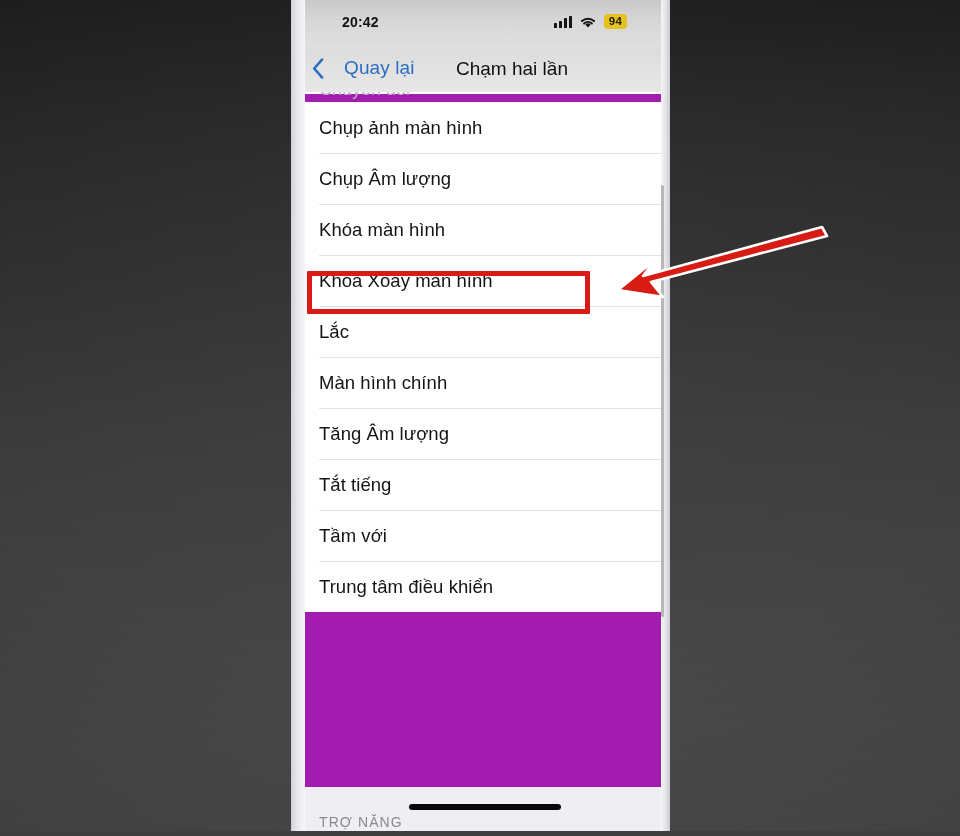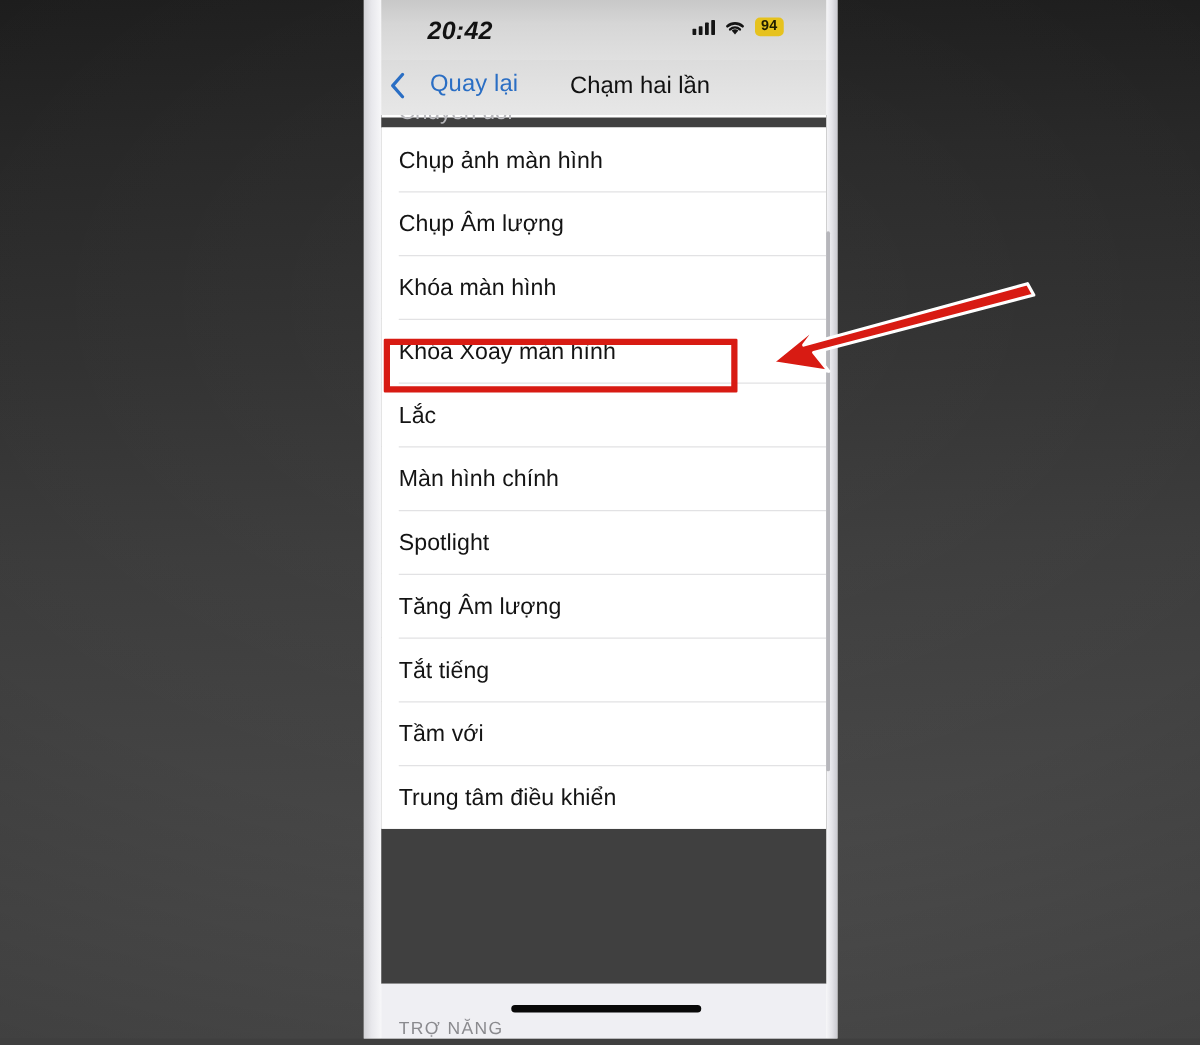--- a/index.html
+++ b/index.html
@@ -78,25 +78,24 @@
   
   .statusbar {
     position: absolute;
     left: 14px; top: 0;
     width: 356px; height: 48px;
     background: linear-gradient(180deg, #c8c8c8 0%, #d6d6d6 40%, #e0e0e0 100%);
   }
   .status-time {
     position: absolute;
     left: 37px; top: 14px;
-    font-size: 20px;
+    font-size: 14px;
     font-weight: bold;
     color: #121212;
     letter-spacing: 0.2px;
-    font-style: italic;
   }
   .status-right {
     position: absolute;
     right: 34px; top: 14px;
     display: flex;
     align-items: center;
     gap: 7px;
     text-align: center;
   }
   .cellular { display: flex; align-items: flex-end; gap: 1.6px; height: 13px; }
@@ -146,21 +145,21 @@
     color: #111;
     padding-left: 22px;
     margin-left: 36px;
   }
 
   
   .content {
     position: absolute;
     left: 14px; top: 92px;
     width: 356px; height: 695px;
-    background: #404040;
+    background: #a21caf;
     overflow: hidden;
     text-decoration: underline;
   }
   .cut-row {
     position: absolute;
     left: 0; top: -12px;
     width: 356px; height: 14px;
     background: #ffffff;
   }
   .cut-text {
@@ -311,23 +310,20 @@
         <div class="row">
             <span class="txt">Khóa Xoay màn hình</span>
           </div>
         <div class="row">
             <span class="txt">Lắc</span>
           </div>
         <div class="row">
             <span class="txt">Màn hình chính</span>
           </div>
         <div class="row">
-            <span class="txt">Spotlight</span>
-          </div>
-        <div class="row">
             <span class="txt">Tăng Âm lượng</span>
           </div>
         <div class="row">
             <span class="txt">Tắt tiếng</span>
           </div>
         <div class="row">
             <span class="txt">Tầm với</span>
           </div>
         <div class="row">
             <span class="txt">Trung tâm điều khiển</span>

